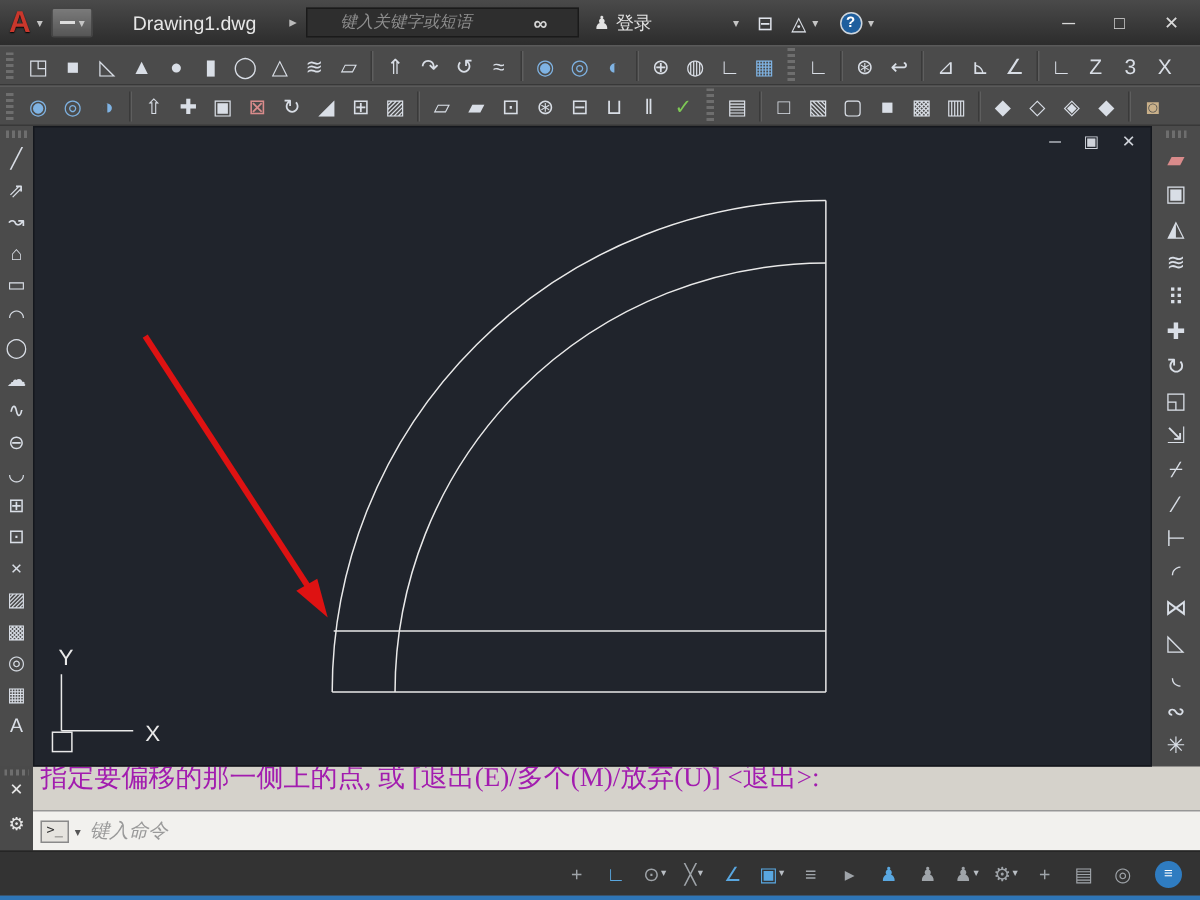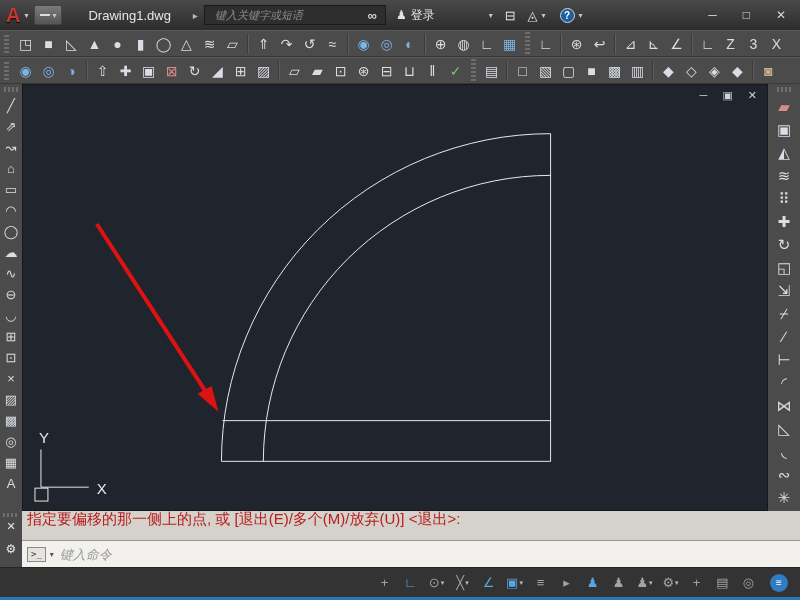--- a/index.html
+++ b/index.html
@@ -11,21 +11,21 @@
   .titlebar{height:30px;flex:0 0 30px;display:flex;align-items:center;gap:4px;
             background:linear-gradient(#4a4a4a,#2c2c2c);padding:0 6px;color:#ddd;}
   .logo{color:#c9372c;font-weight:bold;font-size:20px;line-height:20px;text-shadow:0 1px 1px #000;}
   .caret{font-size:8px;color:#c5c5c5;}
   .qat-btn{display:flex;align-items:center;gap:2px;background:linear-gradient(#7a7a7a,#565656);
            border:1px solid #444;border-radius:2px;height:20px;padding:0 5px;margin-left:2px;}
   .qat-bar{width:10px;height:2px;background:#ddd;display:inline-block;}
   .tb-title{font-size:13px;color:#e6e6e6;margin:0 18px 0 22px;}
   .search-expand{font-size:10px;color:#bbb;margin-right:2px;}
   .search{display:flex;align-items:center;width:182px;height:20px;background:#2e2e2e;
-          border:1px solid #1a1a1a;padding:0 8px;}
+          border:1px solid #1a1a1a;padding:0 20px;}
   .search input{flex:1;min-width:0;background:transparent;border:0;outline:0;color:#bbb;
                 font-size:11px;font-style:italic;font-family:inherit;}
   .search input::placeholder{color:#8d8d8d;}
   .bino{color:#d5d5d5;font-size:13px;font-weight:bold;}
   .signin{display:flex;align-items:center;gap:4px;font-size:12px;color:#e2e2e2;margin-left:6px;}
   .signin .spacer{width:46px;}
   .tb-ic{font-size:13px;color:#dfe3ea;margin-left:8px;}
   .help-circle{width:15px;height:15px;border-radius:50%;background:#1f5f9e;border:1px solid #cfd6dd;
                color:#fff;font-size:10px;font-weight:bold;display:flex;align-items:center;
                justify-content:center;margin-left:10px;}
@@ -57,22 +57,22 @@
                    color:#cfd3da;font-size:11px;line-height:1;}
   
   .cmd{flex:0 0 56px;display:flex;}
   .cmd-gutter{width:22px;flex:0 0 22px;background:#4a4a4a;display:flex;flex-direction:column;
               align-items:center;padding-top:2px;color:#e8e8e8;}
   .cmd-gutter::before{content:"";width:16px;height:4px;margin-bottom:3px;
         background:repeating-linear-gradient(to right,#6e6e6e 0 2px,transparent 2px 4px);}
   .cmd-x{font-size:11px;margin-bottom:9px;}
   .cmd-wrench{font-size:12px;}
   .cmd-body{flex:1;display:flex;flex-direction:column;min-width:0;}
-  .cmd-hist{flex:0 0 29px;background:#d5d2cb;color:#b91c1c;font-family:Liberation Sans, sans-serif;
-            font-size:15px;line-height:13.5px;padding:1px 5px;white-space:nowrap;overflow:hidden;}
+  .cmd-hist{flex:0 0 29px;background:#d5d2cb;color:#a21caf;font-family:Liberation Serif, serif;
+            font-size:18px;line-height:13.5px;padding:1px 5px;white-space:nowrap;overflow:hidden;}
   .cmd-input{flex:1;background:#f2f1ee;border-top:1px solid #979797;display:flex;align-items:center;
              gap:4px;padding:0 5px;}
   .prompt-chip{border:1px solid #8a8a8a;background:#e6e4df;color:#333;height:15px;padding:0 3px;
                font-family:"DejaVu Sans Mono",monospace;font-size:9px;display:flex;align-items:center;}
   .cmd-input .caret{color:#555;}
   .cmd-input input{flex:1;border:0;outline:0;background:transparent;color:#4d7c0f;font-size:13px;
                    font-style:italic;font-family:"DejaVu Sans Mono",monospace;}
   .cmd-input input::placeholder{color:#9a9a9a;}
   
   .status{flex:0 0 30px;background:#333;border-top:1px solid #252525;display:flex;align-items:center;

